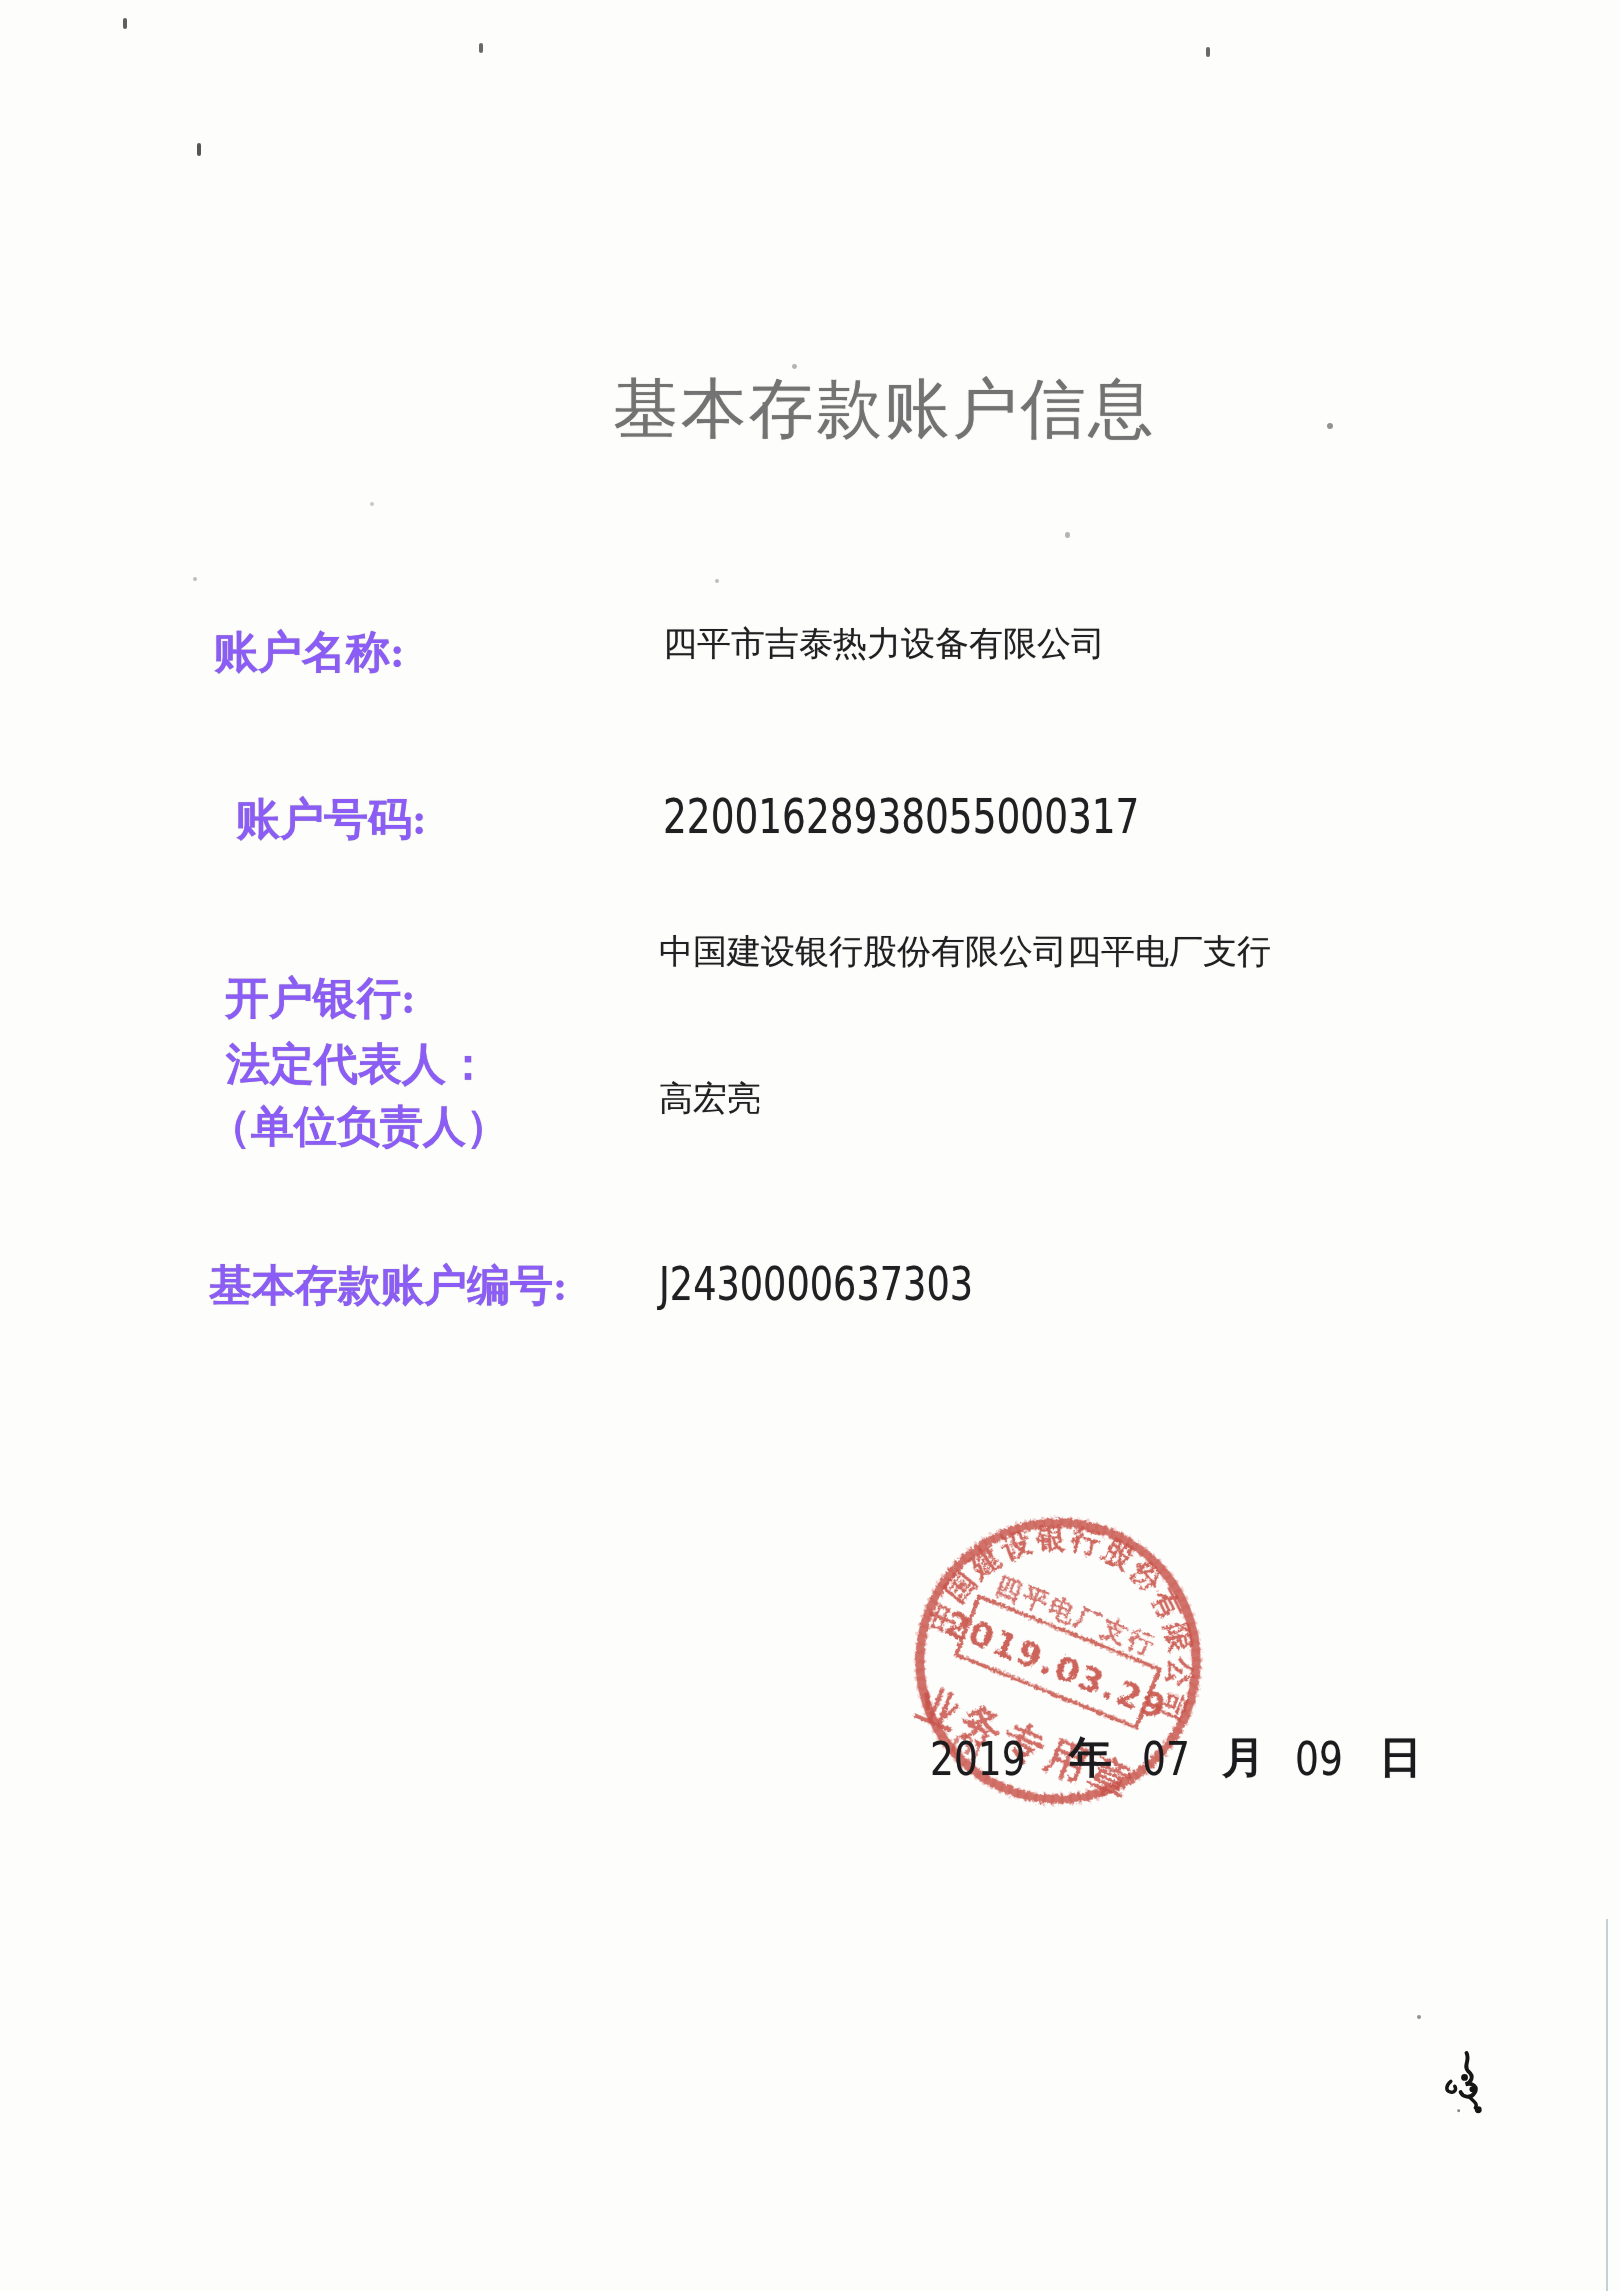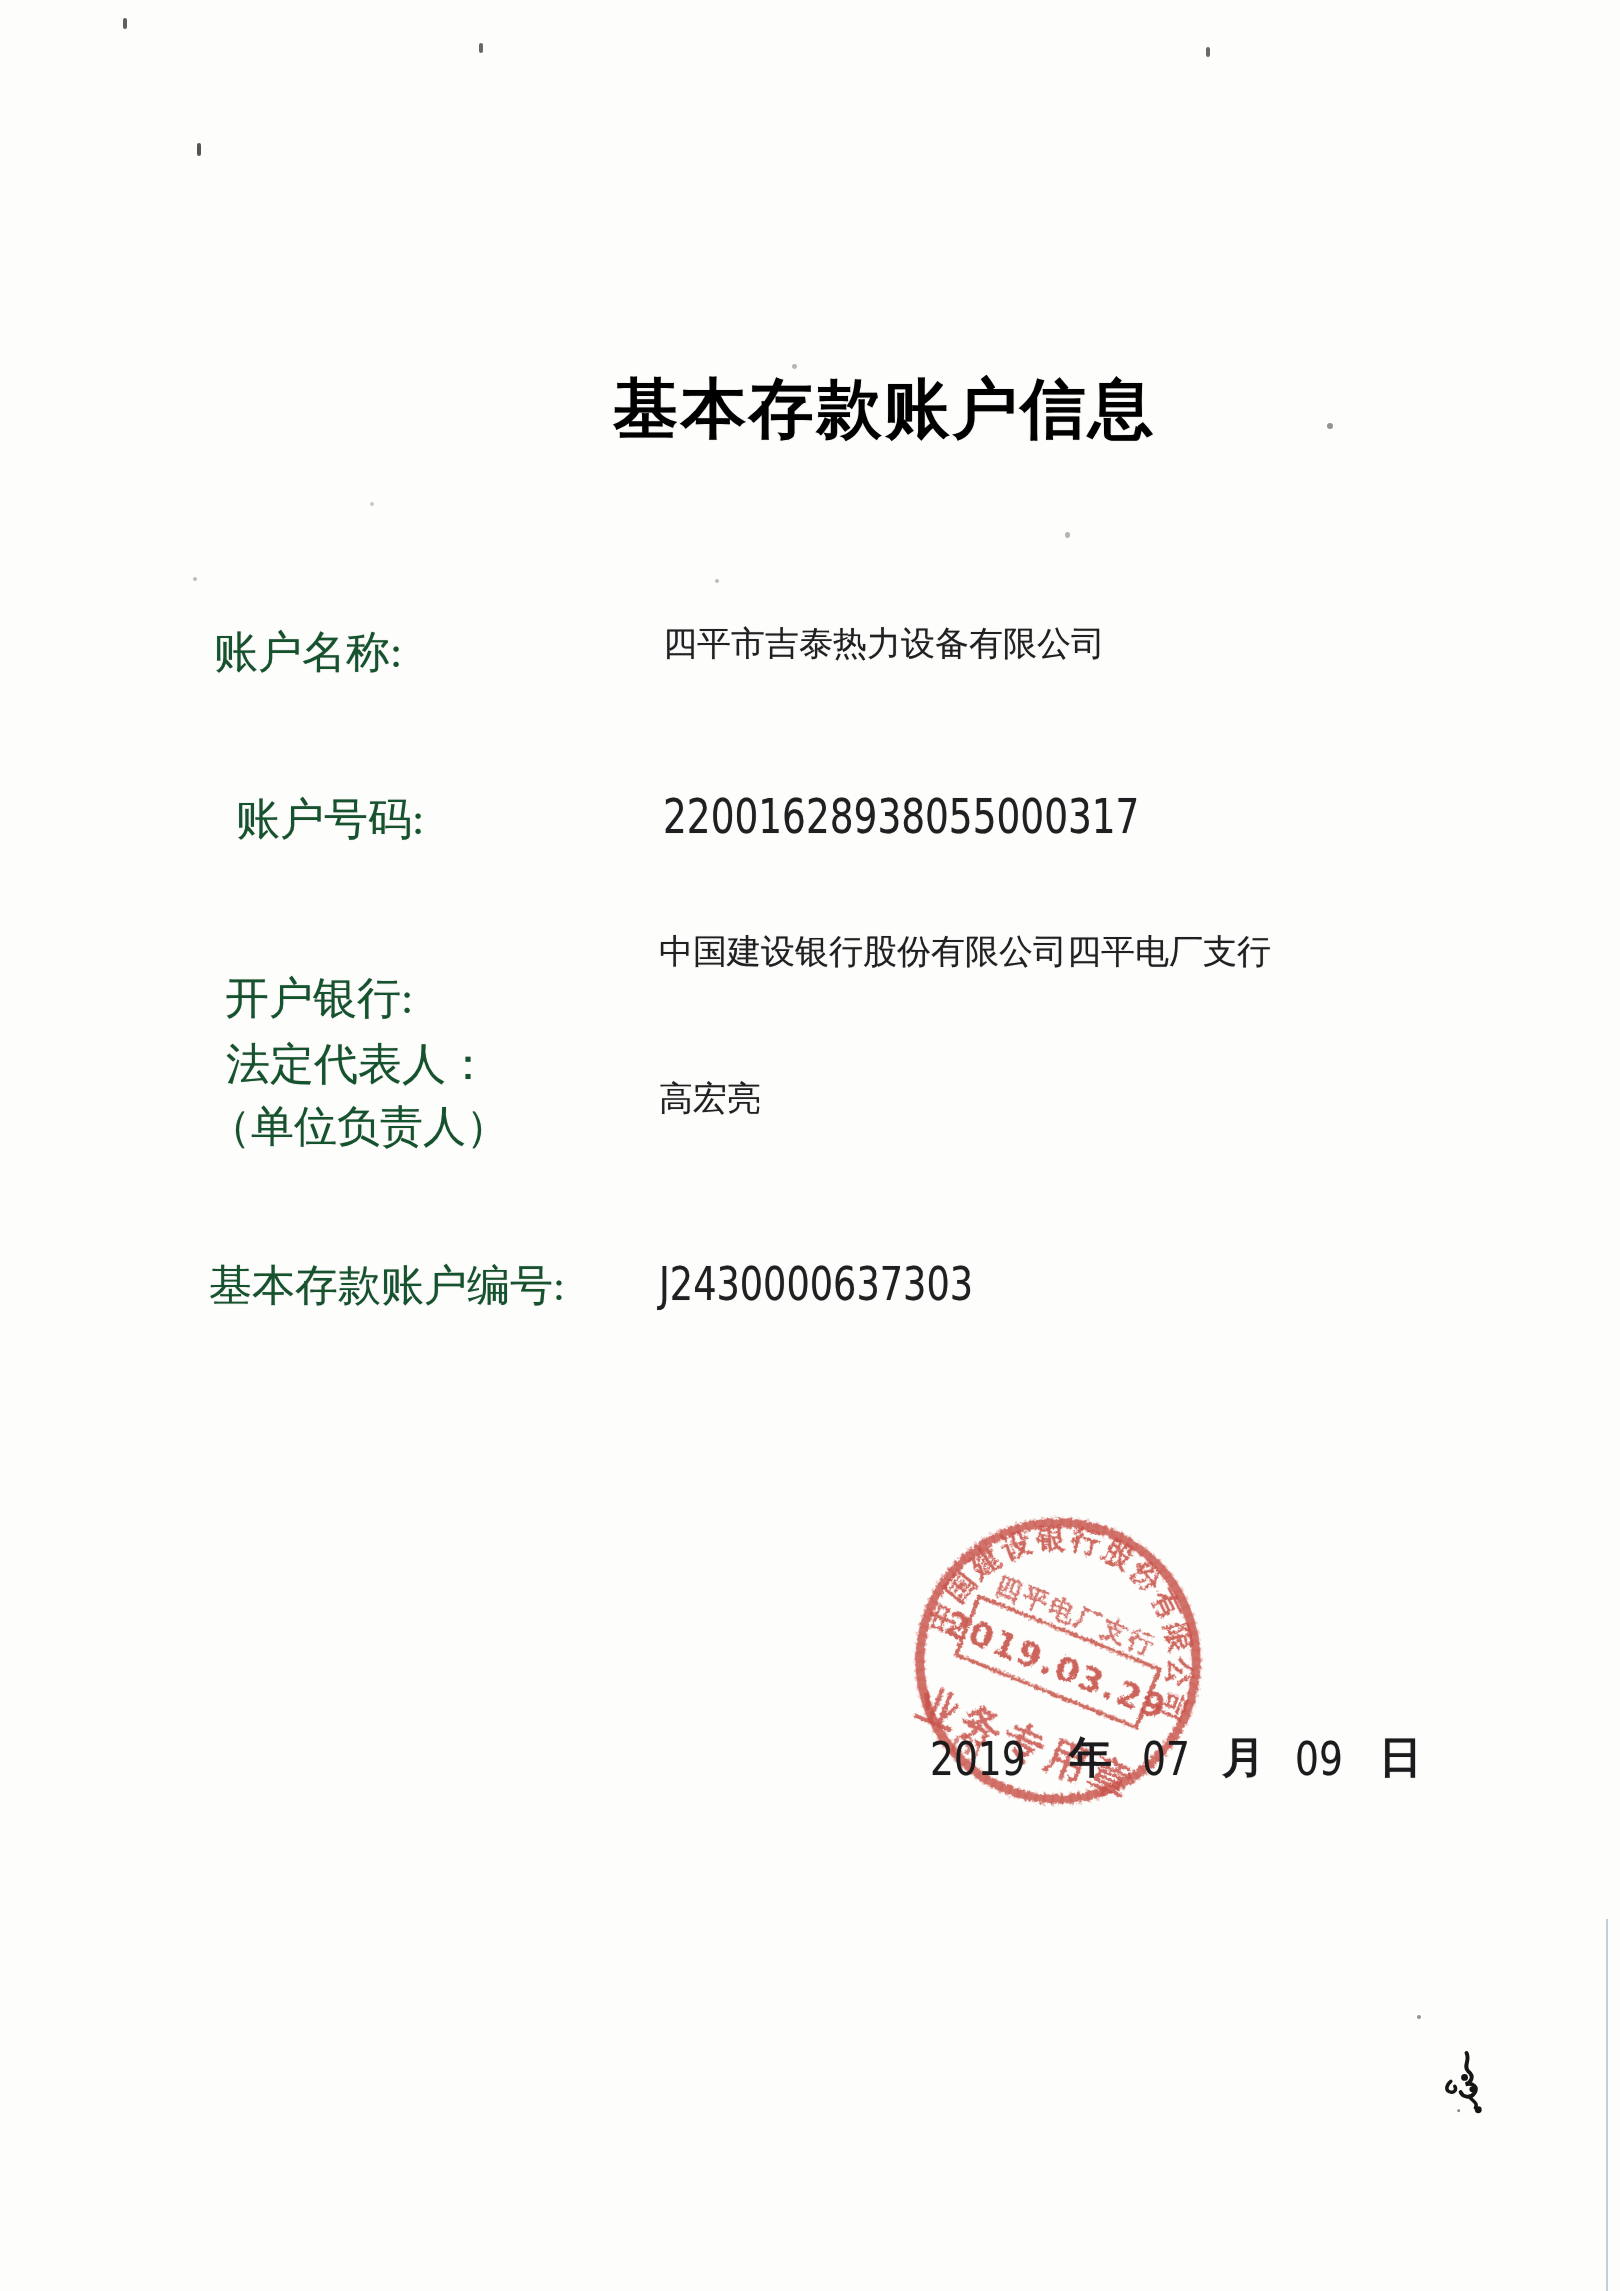--- a/index.html
+++ b/index.html
@@ -9,28 +9,28 @@
     width:1620px; height:2292px;
     margin:0 auto;
     background:#fdfdfc;
     overflow:hidden;
     font-family:"Liberation Serif","DejaVu Serif",serif;
     color:#1b1b1d;
   }
   
   .doc-title {
     position:absolute; left:613px; top:365px;
-    font-size:65px; font-weight:700; letter-spacing:2.9px;
-    color:#000000; white-space:nowrap;
+    font-size:65px; font-weight:400; letter-spacing:2.9px;
+    color:#737373; white-space:nowrap;
     text-shadow:0 0 1px rgba(20,20,20,.45);
   }
   
   .flabel {
-    position:absolute; font-size:44px; font-weight:400;
-    color:#14532d; white-space:nowrap;
+    position:absolute; font-size:44px; font-weight:700;
+    color:#8b5cf6; white-space:nowrap;
     text-shadow:0 0 1px rgba(20,20,20,.4);
   }
   .fvalue {
     position:absolute; font-size:34px; font-weight:500;
     color:#202022; white-space:nowrap;
     text-shadow:0 0 1px rgba(20,20,20,.35);
   }
   .num {
     font-family:"DejaVu Sans","Liberation Sans",sans-serif;
     font-weight:500; font-size:48px; letter-spacing:0;

